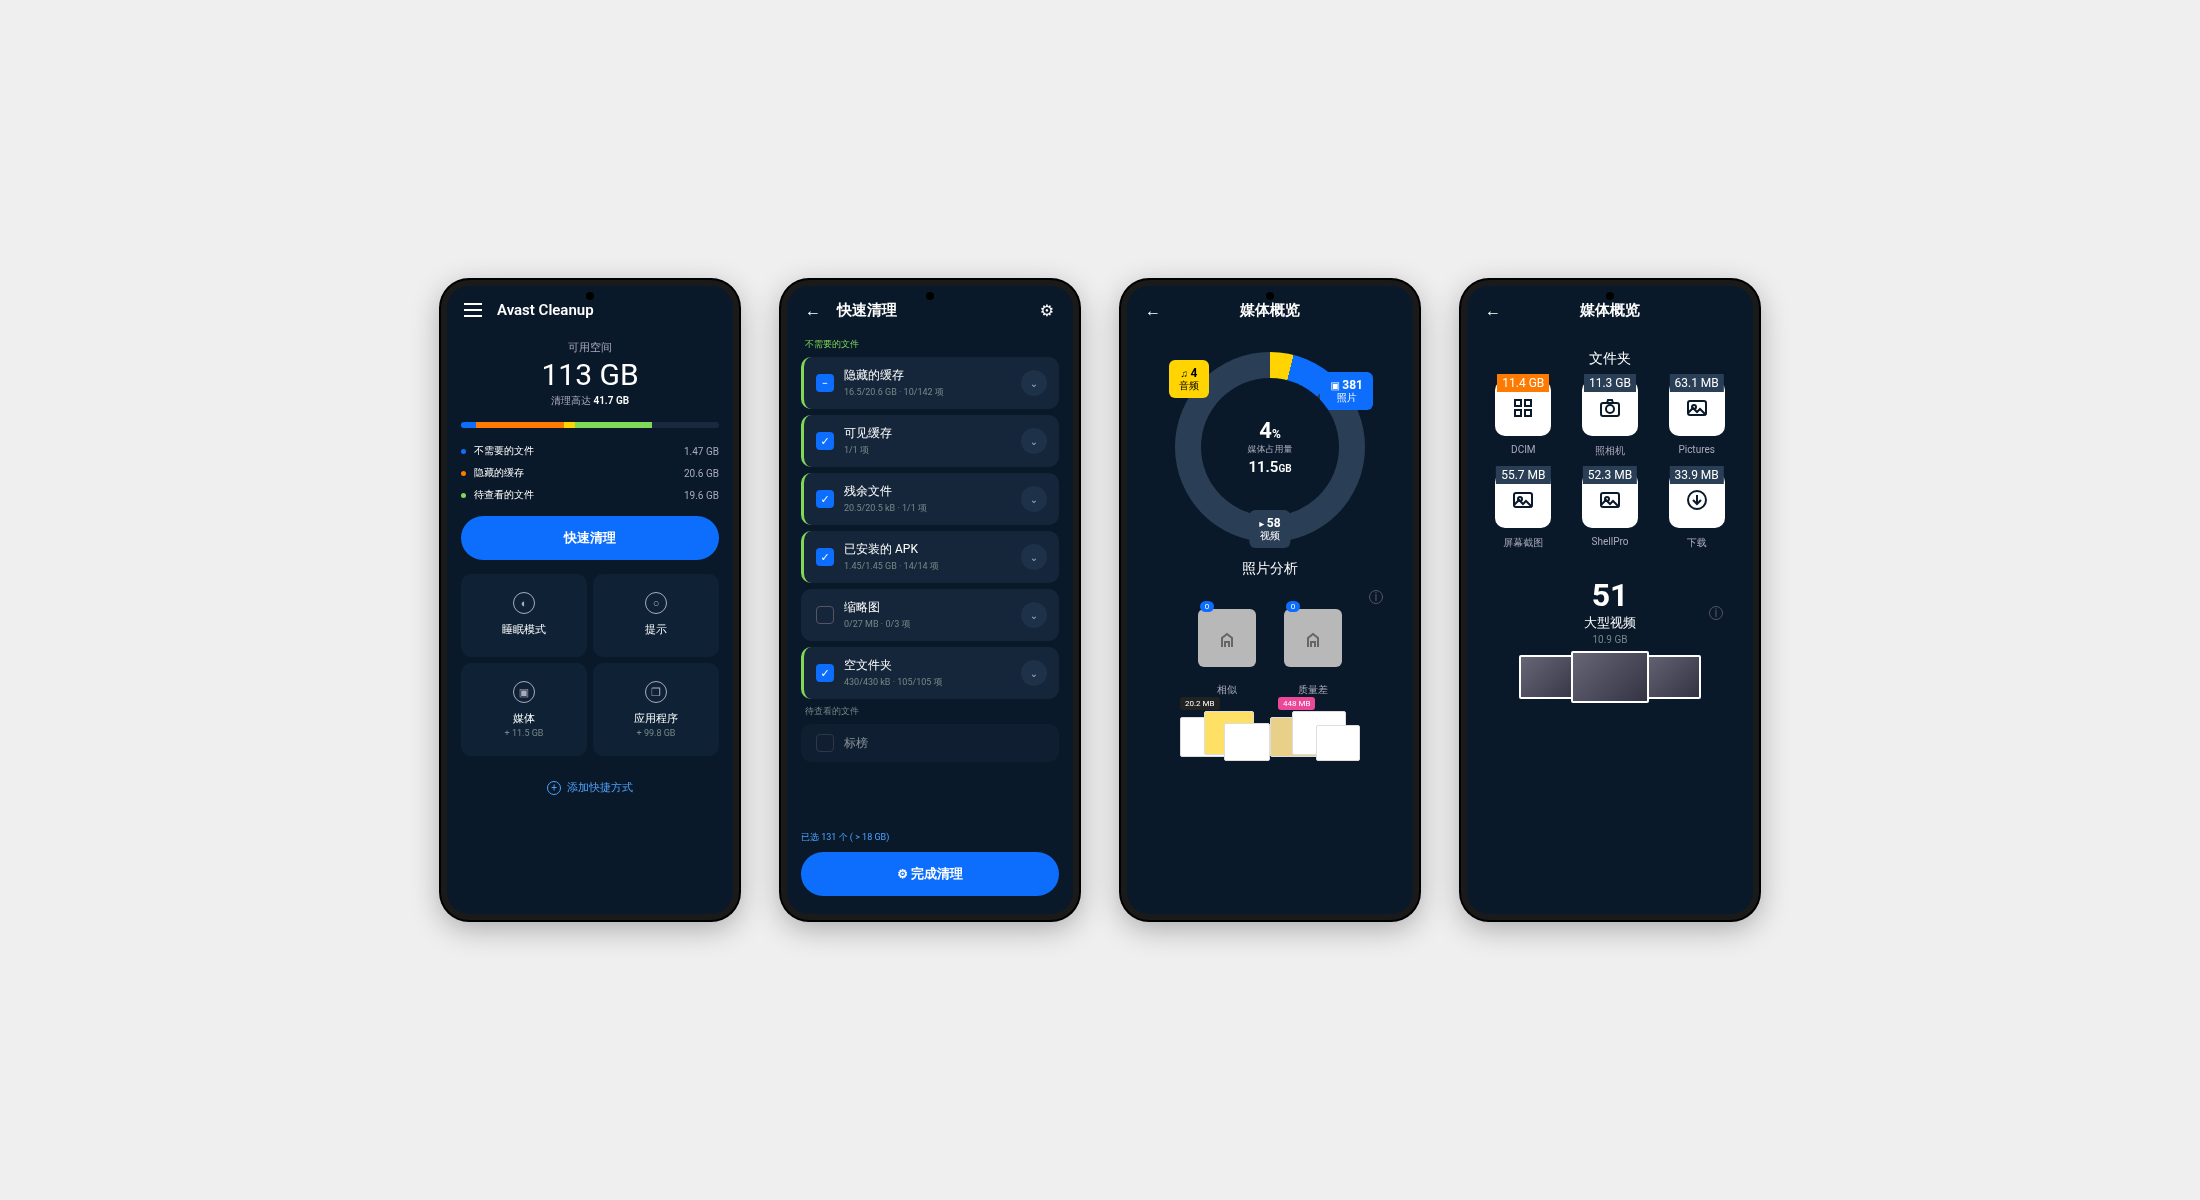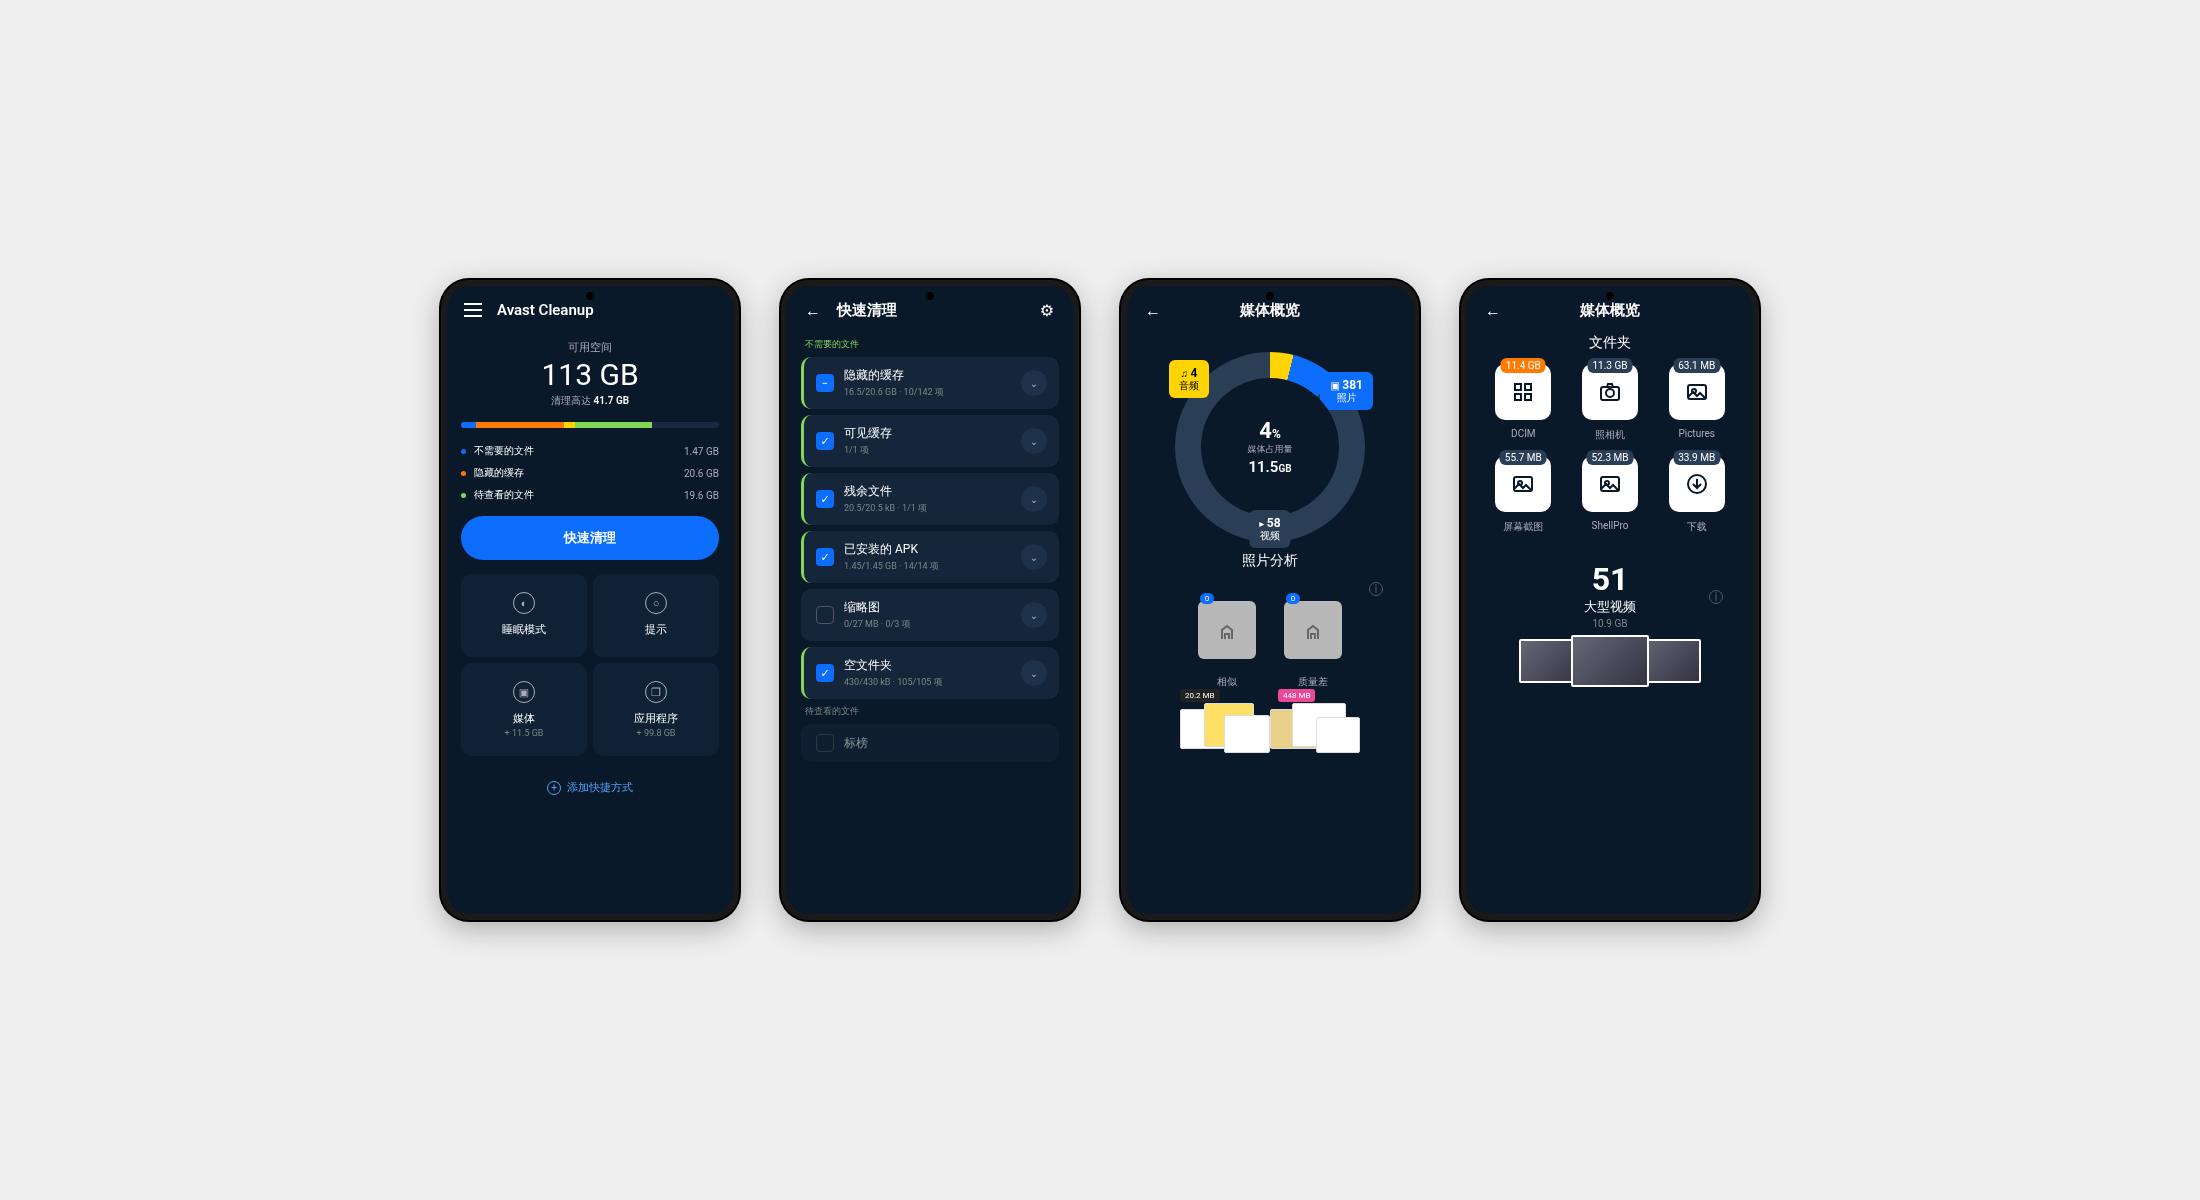--- a/index.html
+++ b/index.html
@@ -54,38 +54,38 @@
 .donut::after{content:"";position:absolute;inset:26px;border-radius:50%;background:#0a1929}
 .donut-c{position:absolute;inset:0;display:flex;flex-direction:column;align-items:center;justify-content:center;color:#fff;text-align:center}
 .donut-c .p{font-size:22px;font-weight:700}.donut-c .p small{font-size:12px}
 .donut-c .l{font-size:9px;color:#aab}
 .donut-c .v{font-size:15px;font-weight:600;margin-top:2px}
 .callout{position:absolute;padding:6px 10px;border-radius:6px;font-size:10px;text-align:center;line-height:1.2}
 .callout .n{font-weight:700;font-size:12px}
 .co-audio{background:#ffd400;color:#000;top:8px;left:-6px}
 .co-photo{background:#0d6efd;color:#fff;top:20px;right:-8px}
 .co-video{background:#2a3f55;color:#fff;bottom:-6px;left:50%;transform:translateX(-50%)}
-.h2{color:#fff;text-align:center;font-size:14px;margin:2px 0 12px}
+.h2{color:#fff;text-align:center;font-size:14px;margin:18px 0 12px}
 .info-i{position:absolute;right:16px;color:#556;font-size:12px;border:1px solid #556;border-radius:50%;width:14px;height:14px;line-height:12px;text-align:center}
 .thumbs{display:flex;gap:28px;justify-content:center;margin-top:6px}
 .thumb{text-align:center}
 .thumb .badge{background:#0d6efd;color:#fff;font-size:8px;padding:1px 5px;border-radius:6px;position:relative;top:4px;left:-20px}
 .thumb .box{width:58px;height:58px;background:#b8b8b8;border-radius:6px;display:flex;align-items:center;justify-content:center;margin:0 auto}
 .thumb .box svg{width:22px;height:22px;stroke:#666}
 .thumb .cap{color:#aab;font-size:10px;margin-top:16px}
 .sizebadge{position:absolute;font-size:8px;color:#fff;background:#222;padding:2px 5px;border-radius:3px}
 .sizebadge.orange{background:#ec4899}
 .collage{display:flex;justify-content:center;margin-top:8px}
 .collage .grp{position:relative;width:90px;height:62px}
 .collage .pg{position:absolute;background:#fff;border:1px solid #ddd;border-radius:2px}
 
 .fgrid{display:grid;grid-template-columns:repeat(3,1fr);gap:14px;margin-top:10px;padding:0 6px}
 .folder{text-align:center;cursor:pointer}
 .folder .fb{position:relative;width:56px;height:56px;background:#fff;border-radius:10px;margin:0 auto;display:flex;align-items:center;justify-content:center}
-.folder .fb .szb{position:absolute;top:-6px;left:50%;transform:translateX(-50%);font-size:10px;background:#2a3f55;color:#fff;padding:2px 5px;border-radius:6px;white-space:nowrap}
+.folder .fb .szb{position:absolute;top:-6px;left:50%;transform:translateX(-50%);font-size:12px;background:#2a3f55;color:#fff;padding:2px 5px;border-radius:0;white-space:nowrap}
 .folder .fb .szb.orange{background:#ff7a00}
 .folder .fb svg{width:24px;height:24px;stroke:#0a1929;fill:none;stroke-width:2}
 .folder .cap{color:#aab;font-size:10px;margin-top:8px}
 .btn-outline{background:transparent;border:1px solid #556;color:#fff;border-radius:22px;padding:11px;font-size:12px;width:100%;margin-top:18px;cursor:pointer}
 .bignum{text-align:center;color:#fff;margin-top:26px}
 .bignum .n{font-size:32px;font-weight:700}
 .bignum .l{font-size:13px}
 .bignum .s{font-size:10px;color:#788;margin-top:2px}
 .vstrip{display:flex;justify-content:center;gap:-10px;margin-top:10px}
 .vstrip .vt{width:64px;height:44px;background:linear-gradient(135deg,#667,#334);border:2px solid #fff;border-radius:2px;margin:0 -6px}
@@ -222,20 +222,24 @@
         </div>
       </div>
     <div class="sect gray">待查看的文件</div>
     <div class="item nb" style="opacity:.5">
       <div class="chk empty"></div>
       <div class="body">
           <div class="t">标榜</div>
         </div>
     </div>
   </div>
+  <div class="footer">
+    <div class="selinfo">已选 131 个 ( &gt; 18 GB)</div>
+    <button class="btn-primary icon">完成清理</button>
+  </div>
 </div>
 
 <div class="phone">
   <div class="notch"></div>
   <div class="header">
     <div class="ico">←</div>
     <div class="title" style="text-align:center">媒体概览</div>
     <div style="width:20px"></div>
   </div>
   <div class="content" style="position:relative">

